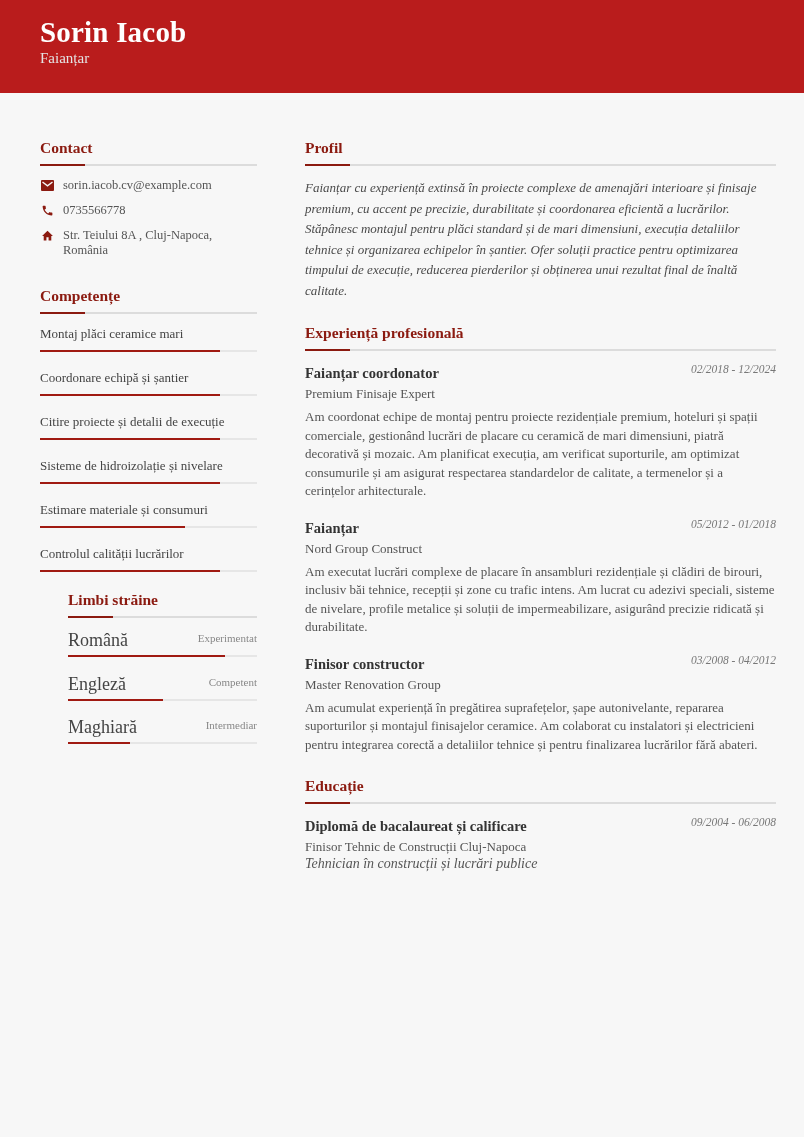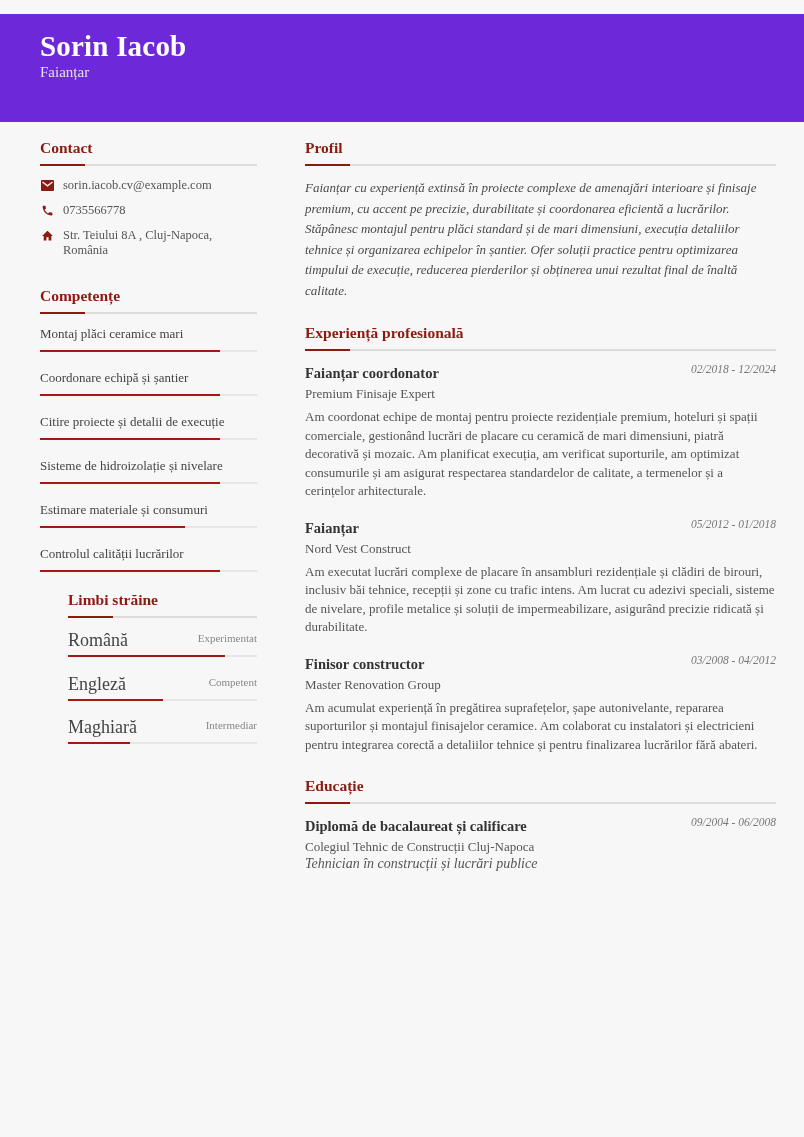--- a/index.html
+++ b/index.html
@@ -1,19 +1,19 @@
 <!DOCTYPE html>
 <html><head>
 <meta charset="utf-8">
 <style>
   * { box-sizing: border-box; margin: 0; padding: 0; }
   html, body { width: 804px; height: 1137px; background: #f7f7f7; }
   body { font-family: "Liberation Serif", "DejaVu Serif", serif; color: #3a3a3a; position: relative; overflow: hidden; }
 
-  .header { position: absolute; left: 0; top: 14px; width: 804px; height: 108px; background: #6d28d9; }
+  .header { position: absolute; left: 0; top: 0; width: 804px; height: 93px; background: #b91c1c; }
   .header .name { position: absolute; left: 40px; top: 16px; font-size: 29px; font-weight: bold; color: #ffffff; letter-spacing: 0.2px; }
   .header .title { position: absolute; left: 40px; top: 50px; font-size: 15px; color: #e4e4e4; }
 
   .left { position: absolute; left: 40px; top: 138px; width: 217px; }
   .right { position: absolute; left: 305px; top: 138px; width: 471px; }
 
   .sec-title { font-size: 15.5px; font-weight: bold; color: #8b1a10; height: 20px; line-height: 20px; }
   .sec-rule { position: relative; height: 2px; margin-top: 6px; background: #dcdcdc; }
   .sec-rule::before { content: ""; position: absolute; left: 0; top: 0; width: 45px; height: 2px; background: #8b1a10; }
 
@@ -178,21 +178,21 @@
       </div>
       <div class="job-company">Premium Finisaje Expert</div>
       <p class="job-desc">Am coordonat echipe de montaj pentru proiecte rezidențiale premium, hoteluri și spații comerciale, gestionând lucrări de placare cu ceramică de mari dimensiuni, piatră decorativă și mozaic. Am planificat execuția, am verificat suporturile, am optimizat consumurile și am asigurat respectarea standardelor de calitate, a termenelor și a cerințelor arhitecturale.</p>
     </div>
 
     <div class="job" style="margin-top:17px;">
       <div class="job-head">
         <div class="job-title">Faianțar</div>
         <div class="job-date">05/2012 - 01/2018</div>
       </div>
-      <div class="job-company">Nord Vest Construct</div>
+      <div class="job-company">Nord Group Construct</div>
       <p class="job-desc">Am executat lucrări complexe de placare în ansambluri rezidențiale și clădiri de birouri, inclusiv băi tehnice, recepții și zone cu trafic intens. Am lucrat cu adezivi speciali, sisteme de nivelare, profile metalice și soluții de impermeabilizare, asigurând precizie ridicată și durabilitate.</p>
     </div>
 
     <div class="job" style="margin-top:17px;">
       <div class="job-head">
         <div class="job-title">Finisor constructor</div>
         <div class="job-date">03/2008 - 04/2012</div>
       </div>
       <div class="job-company">Master Renovation Group</div>
       <p class="job-desc">Am acumulat experiență în pregătirea suprafețelor, șape autonivelante, repararea suporturilor și montajul finisajelor ceramice. Am colaborat cu instalatori și electricieni pentru integrarea corectă a detaliilor tehnice și pentru finalizarea lucrărilor fără abateri.</p>
@@ -200,17 +200,17 @@
   </section>
 
   <section style="margin-top:22px;">
     <div class="sec-title">Educație</div>
     <div class="sec-rule"></div>
     <div class="job">
       <div class="job-head">
         <div class="job-title">Diplomă de bacalaureat și calificare</div>
         <div class="job-date">09/2004 - 06/2008</div>
       </div>
-      <div class="job-company">Colegiul Tehnic de Construcții Cluj-Napoca</div>
+      <div class="job-company">Finisor Tehnic de Construcții Cluj-Napoca</div>
       <div class="edu-spec">Tehnician în construcții și lucrări publice</div>
     </div>
   </section>
 </div>
 
 </body></html>

